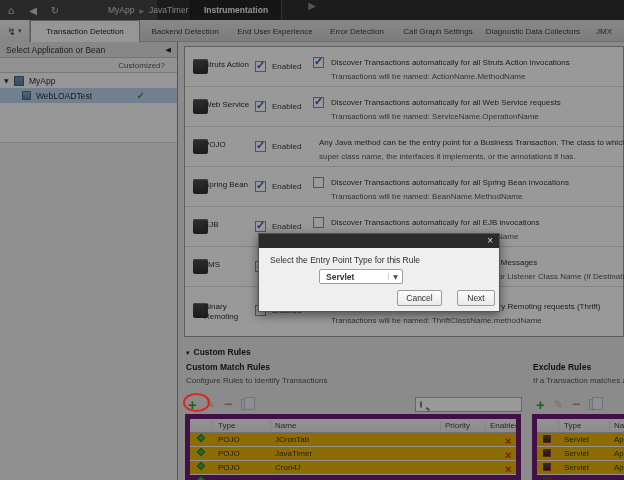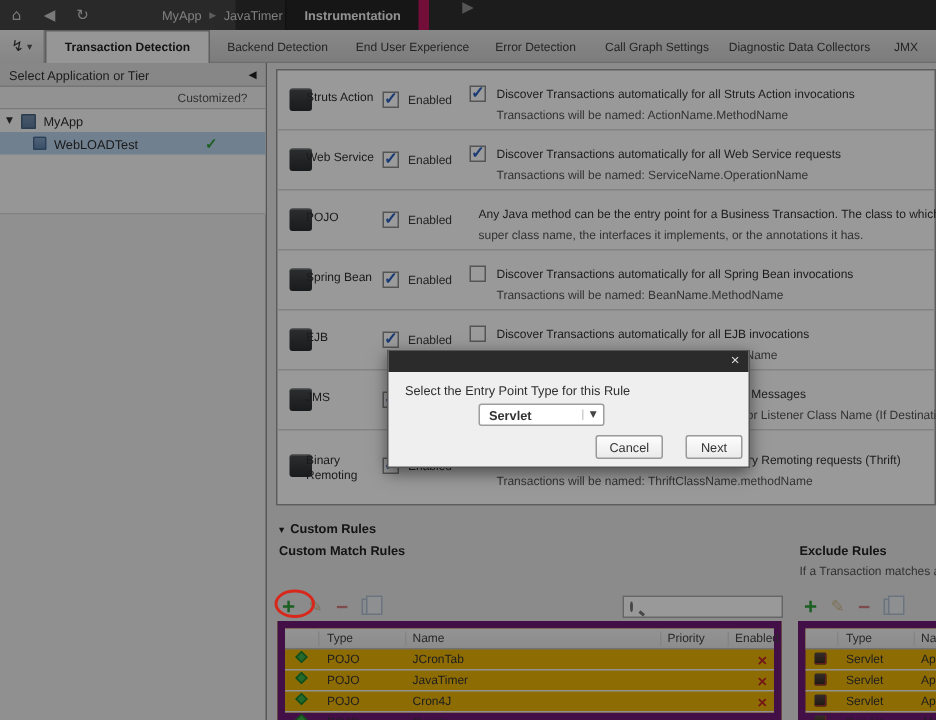--- a/index.html
+++ b/index.html
@@ -8,32 +8,32 @@
     font-family:"Liberation Sans",sans-serif;color:#333;-webkit-font-smoothing:antialiased}
   
   .topbar{position:absolute;left:0;top:0;width:624px;height:20px;background:#2f2f2f}
   .topbar-left{position:absolute;left:0;top:0;width:157px;height:20px;background:#454545;display:flex;align-items:center;gap:0}
   .tb-ico{width:22px;text-align:center;font-size:10px;color:#c9c9c9;cursor:pointer;font-family:"DejaVu Sans",sans-serif}
   .tb-ico.dim{color:#6d6d6d}
   .crumb-wrap{position:absolute;left:108px;top:0;height:20px;display:flex;align-items:center;gap:5px;white-space:nowrap}
   .crumb{font-size:8.5px;color:#d2d2d2;cursor:pointer}
   .crumb-sep{font-size:6px;color:#9a9a9a;font-family:"DejaVu Sans",sans-serif}
   .toptab{position:absolute;left:190px;top:0;height:20px;min-width:92px;padding:0 12px;background:#262626;
-    border-left:1px solid #1c1c1c;border-right:7px solid #be185d;display:flex;align-items:center;justify-content:center;
+    border-left:1px solid #1c1c1c;border-right:1px solid #be185d;display:flex;align-items:center;justify-content:center;
     font-size:8.5px;font-weight:bold;color:#efefef;cursor:pointer}
   
   .tabbar{position:absolute;left:0;top:20px;width:624px;height:22px;background:linear-gradient(#e0e0e0,#cdcdcd);
     border-bottom:1px solid #b3b3b3;display:flex}
   .quickbox{width:30px;height:22px;border-right:1px solid #b7b7b7;display:flex;align-items:center;justify-content:center;
     gap:2px;cursor:pointer;background:linear-gradient(#efefef,#dcdcdc)}
   .bolt{font-size:10px;color:#333;font-family:"DejaVu Sans",sans-serif}
   .caret{font-size:7px;color:#555;font-family:"DejaVu Sans",sans-serif}
   .tab{height:22px;display:flex;align-items:center;justify-content:center;font-size:8px;color:#3c3c3c;
     cursor:pointer;overflow:hidden;white-space:nowrap}
-  .tab.active{background:#f6f6f6;border:1px solid #9c9c9c;border-bottom:none;font-weight:bold;color:#1f1f1f}
+  .tab.active{background:#f6f6f6;border:1px solid #9c9c9c;border-bottom:none;font-weight:normal;color:#1f1f1f}
   
   .sidebar{position:absolute;left:0;top:42px;width:178px;height:438px;background:#ededed;border-right:1px solid #8f8f8f}
   .side-header{height:16px;background:#dedede;border-bottom:1px solid #c2c2c2;display:flex;align-items:center;
     padding:0 6px;font-size:8.5px;color:#333}
   .side-collapse{margin-left:auto;font-size:7px;color:#222;cursor:pointer;font-family:"DejaVu Sans",sans-serif}
   .side-sub{height:15px;background:#f1f1f1;border-bottom:1px solid #c8c8c8;display:flex;align-items:center;
     justify-content:flex-end;padding-right:12px;font-size:8px;color:#555}
   .tree{background:#f7f7f7;height:70px;border-bottom:1px solid #d5d5d5}
   .tree-row{position:relative;height:15px;display:flex;align-items:center;font-size:8.5px;color:#2e2e2e;cursor:pointer}
   .tree-row.sel{background:#b9d2ec}
@@ -136,21 +136,21 @@
     <div class="tab" style="width:90px">Backend Detection</div>
     <div class="tab" style="width:90px">End User Experience</div>
     <div class="tab" style="width:74px">Error Detection</div>
     <div class="tab" style="width:88px">Call Graph Settings</div>
     <div class="tab" style="width:102px">Diagnostic Data Collectors</div>
     <div class="tab" style="width:40px">JMX</div>
   </div>
 
   <div class="sidebar">
     <div class="side-header">
-      <span>Select Application or Tier</span>
+      <span>Select Application or Bean</span>
       <span class="side-collapse">◀</span>
     </div>
     <div class="side-sub">
       <span>Customized?</span>
     </div>
     <div class="tree">
       <div class="tree-row">
         <span class="expander">▼</span>
         <span class="app-ico"></span>
         <span>MyApp</span>
@@ -269,20 +269,21 @@
         <div class="dl2">Transactions will be named: ThriftClassName.methodName</div>
       </div>
     </div>
   </div>
 
   <div class="sec-head">
     <span class="sec-arrow">▾</span><span>Custom Rules</span>
   </div>
 
   <div class="cm-title">Custom Match Rules</div>
+  <div class="cm-sub">Configure Rules to identify Transactions</div>
   <div class="ex-title">Exclude Rules</div>
   <div class="ex-sub">If a Transaction matches any of these rules, it will be excluded</div>
 
   <div class="tool" style="left:188px">
     <span class="t-plus">+</span>
     <span class="t-pencil">✎</span>
     <span class="t-minus">−</span>
     <span class="t-copy"></span>
   </div>
   <div class="search">

